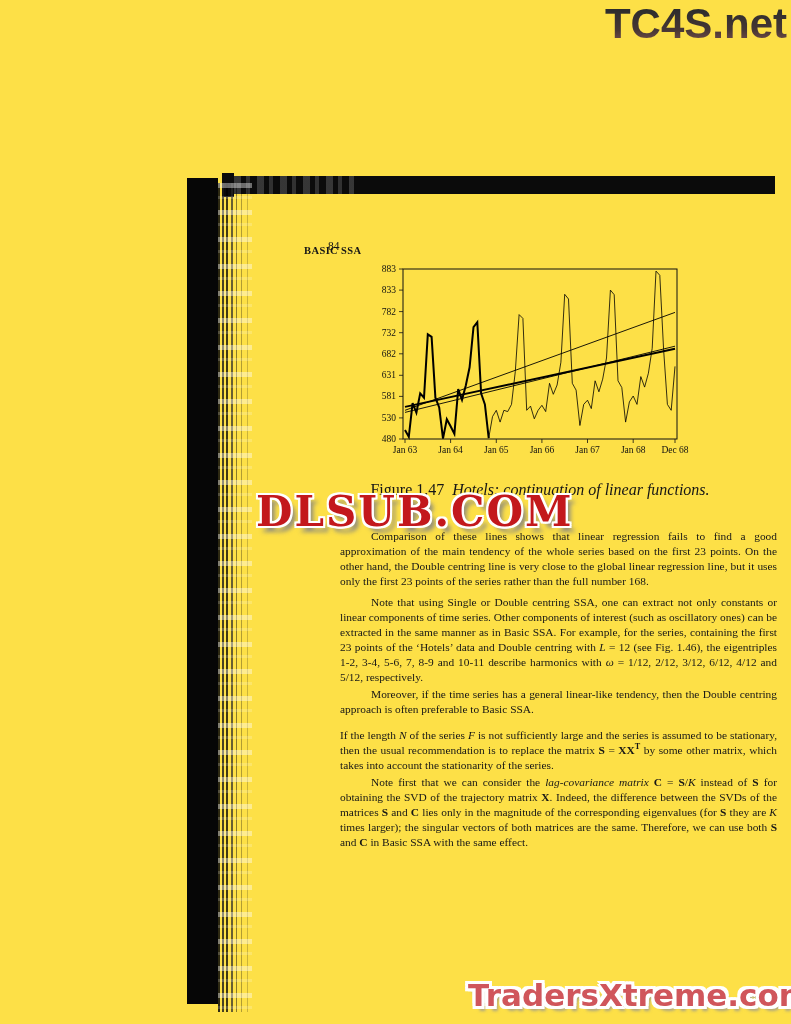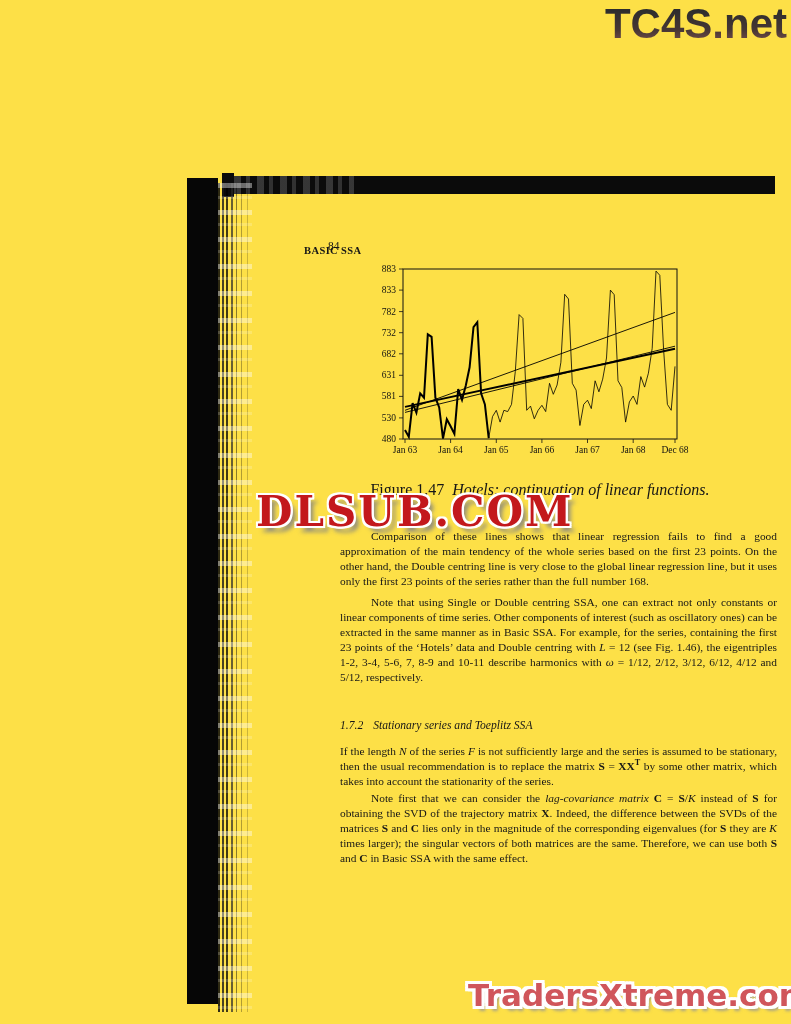--- a/index.html
+++ b/index.html
@@ -132,22 +132,20 @@
 
   <div class="figure-caption">
     <span class="cap-label">Figure 1.47</span><span class="seg-i">Hotels: continuation of linear functions.</span>
   </div>
 
   <div class="dlsub">DLSUB.COM</div>
 
   <div class="body-col">
     <p class="ind"><span class="seg-n">Comparison of these lines shows that linear regression fails to find a good approximation of the main tendency of the whole series based on the first 23 points. On the other hand, the Double centring line is very close to the global linear regression line, but it uses only the first 23 points of the series rather than the full number 168.</span></p>
     <p class="ind m1"><span class="seg-n">Note that using Single or Double centring SSA, one can extract not only constants or linear components of time series. Other components of interest (such as oscillatory ones) can be extracted in the same manner as in Basic SSA. For example, for the series, containing the first 23 points of the ‘Hotels’ data and Double centring with </span><span class="seg-i">L</span><span class="seg-n"> = 12 (see Fig. 1.46), the eigentriples 1-2, 3-4, 5-6, 7, 8-9 and 10-11 describe harmonics with </span><span class="seg-i">ω</span><span class="seg-n"> = 1/12, 2/12, 3/12, 6/12, 4/12 and 5/12, respectively.</span></p>
-    <div class="section-heading">
-      <span class="sec-num">1.7.2</span><span>Stationary series and Toeplitz SSA</span>
-    </div>
+    <p class="ind m2"><span class="seg-n">Moreover, if the time series has a general linear-like tendency, then the Double centring approach is often preferable to Basic SSA.</span></p>
     <p class="m3"><span class="seg-n">If the length </span><span class="seg-i">N</span><span class="seg-n"> of the series </span><span class="seg-i">F</span><span class="seg-n"> is not sufficiently large and the series is assumed to be stationary, then the usual recommendation is to replace the matrix </span><span class="seg-b">S</span><span class="seg-n"> = </span><span class="seg-b">XX</span><span class="seg-bs">T</span><span class="seg-n"> by some other matrix, which takes into account the stationarity of the series.</span></p>
     <p class="ind m2"><span class="seg-n">Note first that we can consider the </span><span class="seg-i">lag-covariance matrix </span><span class="seg-b">C</span><span class="seg-n"> = </span><span class="seg-b">S</span><span class="seg-n">/</span><span class="seg-i">K</span><span class="seg-n"> instead of </span><span class="seg-b">S</span><span class="seg-n"> for obtaining the SVD of the trajectory matrix </span><span class="seg-b">X</span><span class="seg-n">. Indeed, the difference between the SVDs of the matrices </span><span class="seg-b">S</span><span class="seg-n"> and </span><span class="seg-b">C</span><span class="seg-n"> lies only in the magnitude of the corresponding eigenvalues (for </span><span class="seg-b">S</span><span class="seg-n"> they are </span><span class="seg-i">K</span><span class="seg-n"> times larger); the singular vectors of both matrices are the same. Therefore, we can use both </span><span class="seg-b">S</span><span class="seg-n"> and </span><span class="seg-b">C</span><span class="seg-n"> in Basic SSA with the same effect.</span></p>
   </div>
 
   <div class="traders">TradersXtreme.com</div>
 
 </div>
 
 </body></html>

